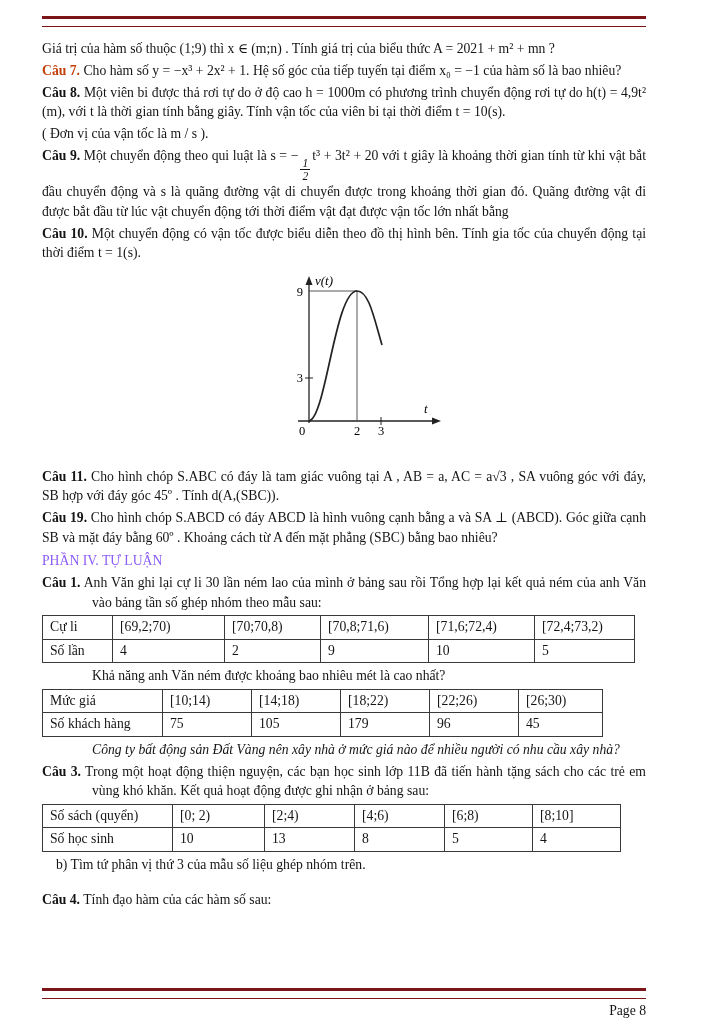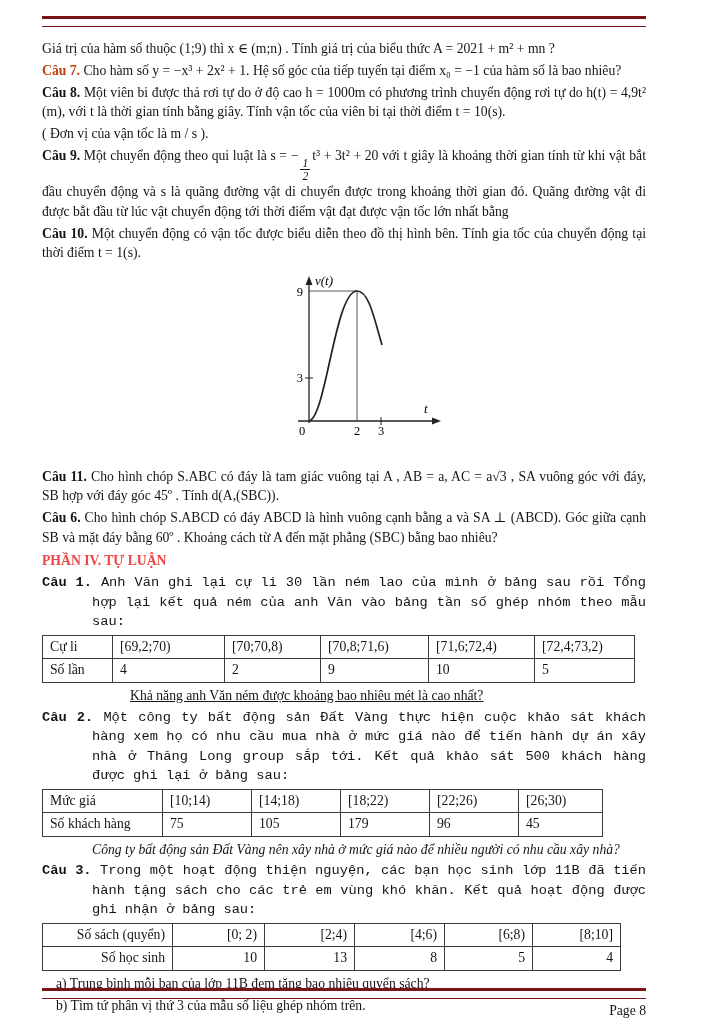--- a/index.html
+++ b/index.html
@@ -4,32 +4,32 @@
 <style>
   html,body{margin:0;padding:0;}
   body{width:724px;height:1024px;background:#ffffff;font-family:"Liberation Serif","DejaVu Serif",serif;
        font-size:13.7px;color:#141414;overflow:hidden;}
   .page{position:relative;width:684px;height:1024px;padding:16px 38px 0 42px;box-sizing:border-box;}
   .rule{height:7px;border-top:3px solid #7b1416;border-bottom:1px solid #7b1416;}
   .rule.top{margin-bottom:12px;}
   .para{text-align:justify;line-height:1.42;margin:0 0 2.5px 0;}
   .q-label{font-weight:bold;}
   .blue{color:#c2410c;}
-  .red-title{color:#ef4444;font-weight:bold;margin:4px 0 3px 0;}
+  .red-title{color:#8b5cf6;font-weight:normal;margin:4px 0 3px 0;}
   .italic{}
-  .hang{padding-left:50px;text-indent:-50px;font-family:Liberation Mono, monospace;}
+  .hang{padding-left:50px;text-indent:-50px;}
   .frac{display:inline-flex;flex-direction:column;text-align:center;vertical-align:-7px;line-height:1.05;
         font-size:11.5px;margin:0 2px;font-style:italic;}
   .frac .num{border-bottom:1px solid #141414;padding:0 2px;}
   table.data{border-collapse:collapse;table-layout:fixed;margin:3px 0 3px 0;}
   table.data td{border:1px solid #3a3a3a;padding:2px 7px;line-height:1.35;overflow:hidden;white-space:nowrap;}
-  .tbl-center td{text-align:right;}
+  .tbl-center td{text-align:left;}
   .indent1{margin-left:46px;border-radius:8px;}
   .indent2{margin-left:62px;}
-  .subq1{margin-left:88px;text-align:left;text-decoration:underline;}
+  .subq1{margin-left:50px;text-align:left;}
   .subq2{margin-left:50px;text-align:left;font-style:italic;}
   .subitem{margin-left:14px;text-align:left;}
   .graph-wrap{margin:8px 0 6px 232px;}
   .q4{margin-top:16px;}
   .footer{position:absolute;left:42px;right:38px;bottom:5px;}
   .footer .pagenum{text-align:right;margin-top:4px;}
   svg text{font-family:"Liberation Serif","DejaVu Serif",serif;}
 </style>
 </head>
 <body>
@@ -71,21 +71,21 @@
       <text x="29" y="25" font-size="12.5" text-anchor="end">9</text>
       <text x="29" y="111" font-size="12.5" text-anchor="end">3</text>
       <text x="28" y="164" font-size="12.5" text-anchor="middle">0</text>
       <text x="83" y="164" font-size="12.5" text-anchor="middle">2</text>
       <text x="107" y="164" font-size="12.5" text-anchor="middle">3</text>
     </svg>
   </div>
 
   <p class="para"><span class="q-label">Câu 11.</span> <span>Cho hình chóp S.ABC có đáy là tam giác vuông tại A , AB = a, AC = a√3 , SA vuông góc với đáy, SB hợp với đáy góc 45º . Tính d(A,(SBC)).</span></p>
 
-  <p class="para"><span class="q-label">Câu 6.</span> <span>Cho hình chóp S.ABCD có đáy ABCD là hình vuông cạnh bằng a và SA ⊥ (ABCD). Góc giữa cạnh SB và mặt đáy bằng 60º . Khoảng cách từ A đến mặt phẳng (SBC) bằng bao nhiêu?</span></p>
+  <p class="para"><span class="q-label">Câu 19.</span> <span>Cho hình chóp S.ABCD có đáy ABCD là hình vuông cạnh bằng a và SA ⊥ (ABCD). Góc giữa cạnh SB và mặt đáy bằng 60º . Khoảng cách từ A đến mặt phẳng (SBC) bằng bao nhiêu?</span></p>
 
   <p class="para red-title">PHẦN IV. TỰ LUẬN</p>
 
   <p class="para hang"><span class="q-label">Câu 1.</span> <span>Anh Văn ghi lại cự li 30 lần ném lao của mình ở bảng sau rồi Tổng hợp lại kết quả ném của anh Văn vào bảng tần số ghép nhóm theo mẫu sau:</span></p>
 
   <table class="data indent1">
     <colgroup>
         <col style="width:70px">
         <col style="width:112px">
         <col style="width:96px">
@@ -108,21 +108,20 @@
         <td>2</td>
         <td>9</td>
         <td>10</td>
         <td>5</td>
       </tr>
     </tbody>
   </table>
 
   <p class="para subq1">Khả năng anh Văn ném được khoảng bao nhiêu mét là cao nhất?</p>
 
-  <p class="para hang"><span class="q-label">Câu 2.</span> <span>Một công ty bất động sản Đất Vàng thực hiện cuộc khảo sát khách hàng xem họ có nhu cầu mua nhà ở mức giá nào để tiến hành dự án xây nhà ở Thăng Long group sắp tới. Kết quả khảo sát 500 khách hàng được ghi lại ở bảng sau:</span></p>
 
   <table class="data">
     <colgroup>
         <col style="width:120px">
         <col style="width:89px">
         <col style="width:89px">
         <col style="width:89px">
         <col style="width:89px">
         <col style="width:84px">
       </colgroup>
@@ -172,21 +171,20 @@
         <td>Số học sinh</td>
         <td>10</td>
         <td>13</td>
         <td>8</td>
         <td>5</td>
         <td>4</td>
       </tr>
     </tbody>
   </table>
 
-  <p class="para subitem">a) Trung bình mỗi bạn của lớp 11B đem tặng bao nhiêu quyển sách?</p>
   <p class="para subitem">b) Tìm tứ phân vị thứ 3 của mẫu số liệu ghép nhóm trên.</p>
 
   <p class="para q4"><span class="q-label">Câu 4.</span> <span>Tính đạo hàm của các hàm số sau:</span></p>
 
   <div class="footer">
     <div class="rule"></div>
     <div class="pagenum">Page 8</div>
   </div>
 </div>
 

